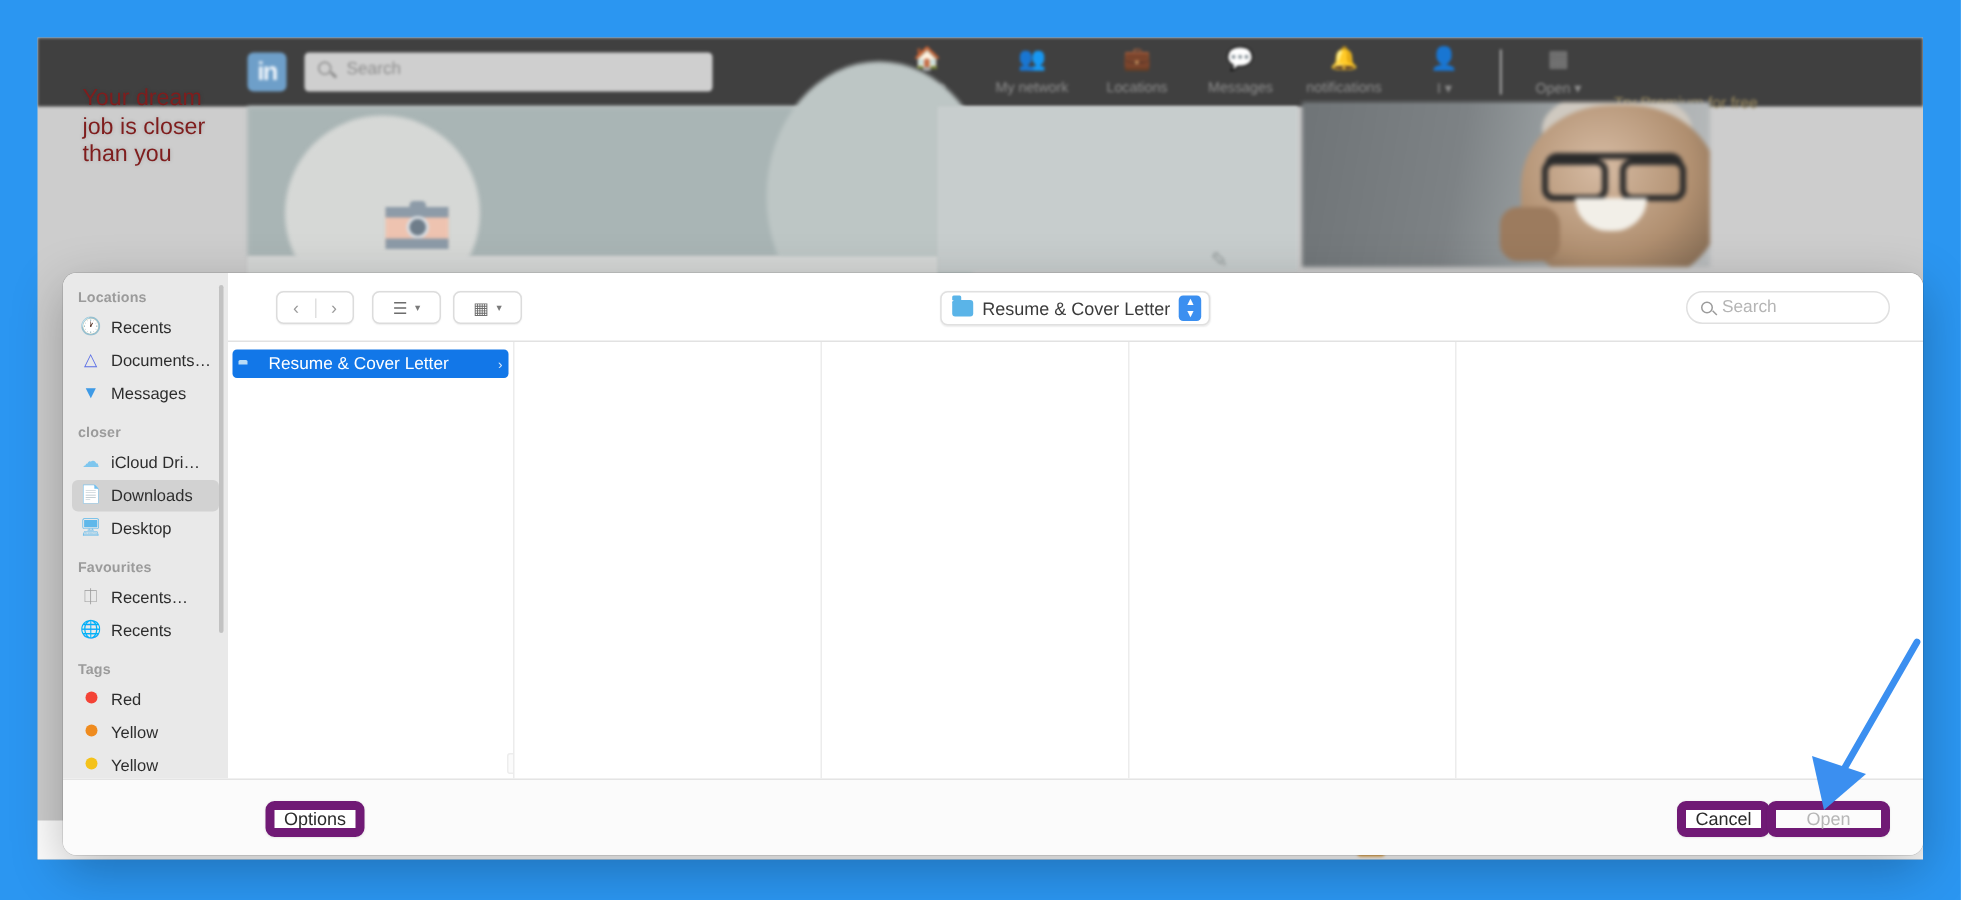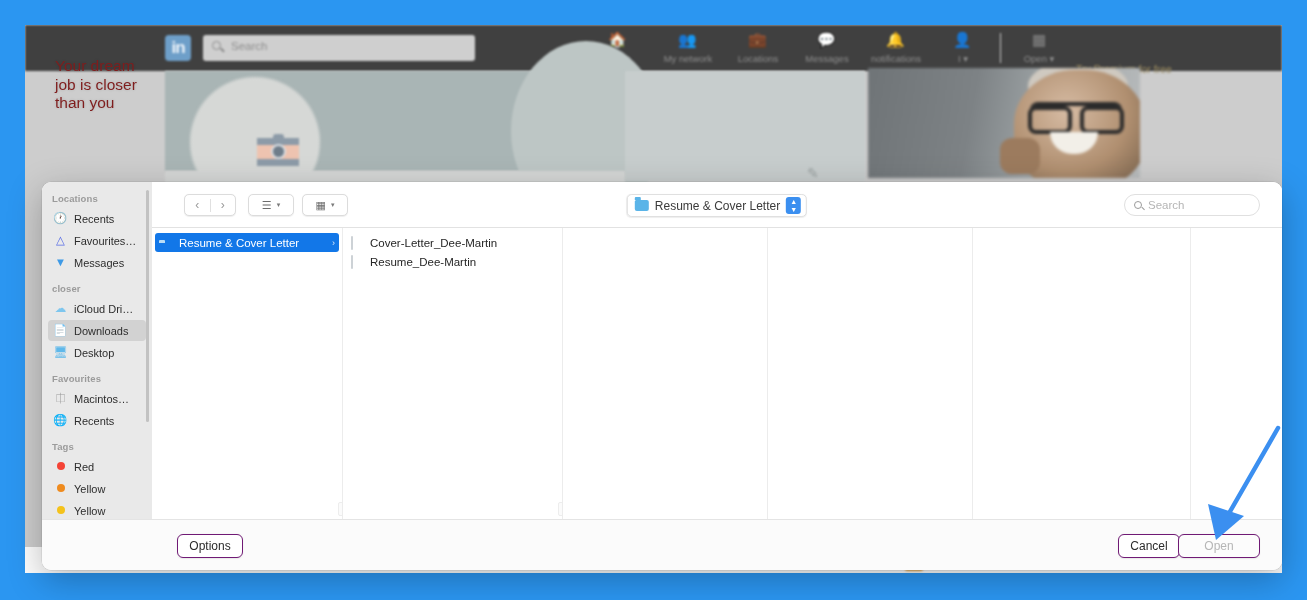--- a/index.html
+++ b/index.html
@@ -366,21 +366,21 @@
   
   #footer {
     height: 51px; flex: 0 0 51px;
     background: #fbfbfb;
     border-top: 1px solid #e4e4e4;
     position: relative;
   }
   .btn {
     position: absolute; top: 14px; height: 24px;
     border-radius: 6px; background: #fff;
-    border: 1px solid #701a75;
+    border: 6px solid #701a75;
     box-shadow: 0 0.5px 1.5px rgba(0,0,0,.08);
     font-size: 12px; color: #2b2b2b;
     display: flex; align-items: center; justify-content: center;
   }
   #btn-options { left: 135px; width: 66px; }
   #btn-cancel  { right: 102px; width: 62px; }
   #btn-open    { right: 22px;  width: 82px; color: #b6b6b6; background: #fcfcfc; }
 
   
   #arrow { position: absolute; left: 1186px; top: 418px; width: 110px; height: 130px; }
@@ -469,21 +469,21 @@
       <div id="sidebar">
         <div id="sb-scroll"></div>
 
         <div class="sb-group first">Locations</div>
         <div class="sb-item">
           <span class="sb-ico">🕐</span>
           <span>Recents</span>
         </div>
         <div class="sb-item">
           <span class="sb-ico" style="color:#5b6fe6">△</span>
-          <span>Favourites…</span>
+          <span>Documents…</span>
         </div>
         <div class="sb-item">
           <span class="sb-ico">▼</span>
           <span>Messages</span>
         </div>
 
         <div class="sb-group">closer</div>
         <div class="sb-item">
           <span class="sb-ico" style="color:#7ec6ee">☁</span>
           <span>iCloud Dri…</span>
@@ -493,21 +493,21 @@
           <span>Downloads</span>
         </div>
         <div class="sb-item">
           <span class="sb-ico" style="color:#5fb8ea">🖥</span>
           <span>Desktop</span>
         </div>
 
         <div class="sb-group">Favourites</div>
         <div class="sb-item">
           <span class="sb-ico" style="color:#9a9a9a">⎅</span>
-          <span>Macintos…</span>
+          <span>Recents…</span>
         </div>
         <div class="sb-item">
           <span class="sb-ico" style="color:#8a8a8a">🌐</span>
           <span>Recents</span>
         </div>
 
         <div class="sb-group">Tags</div>
         <div class="sb-item">
           <span class="sb-ico"><i class="dot" style="background:#f44336"></i></span>
           <span>Red</span>
@@ -557,31 +557,20 @@
 
           <div class="col" id="col1">
             <div class="row selected">
               <span class="ficon"><i class="folder-ico"></i></span>
               <span class="fname">Resume &amp; Cover Letter</span>
               <span class="chev">›</span>
             </div>
             <div class="grip" style="left:auto;right:-5px"></div>
           </div>
 
-          <div class="col" id="col2">
-            <div class="row">
-              <span class="ficon"><i class="doc-ico"></i></span>
-              <span class="fname">Cover-Letter_Dee-Martin</span>
-            </div>
-            <div class="row">
-              <span class="ficon"><i class="doc-ico"></i></span>
-              <span class="fname">Resume_Dee-Martin</span>
-            </div>
-            <div class="grip" style="left:auto;right:-5px"></div>
-          </div>
 
           <div class="col" id="col3"></div>
           <div class="col" id="col4"></div>
           <div class="col" id="col5"></div>
           <div class="col" id="col6"></div>
         </div>
 
       </div>
     </div>
 

